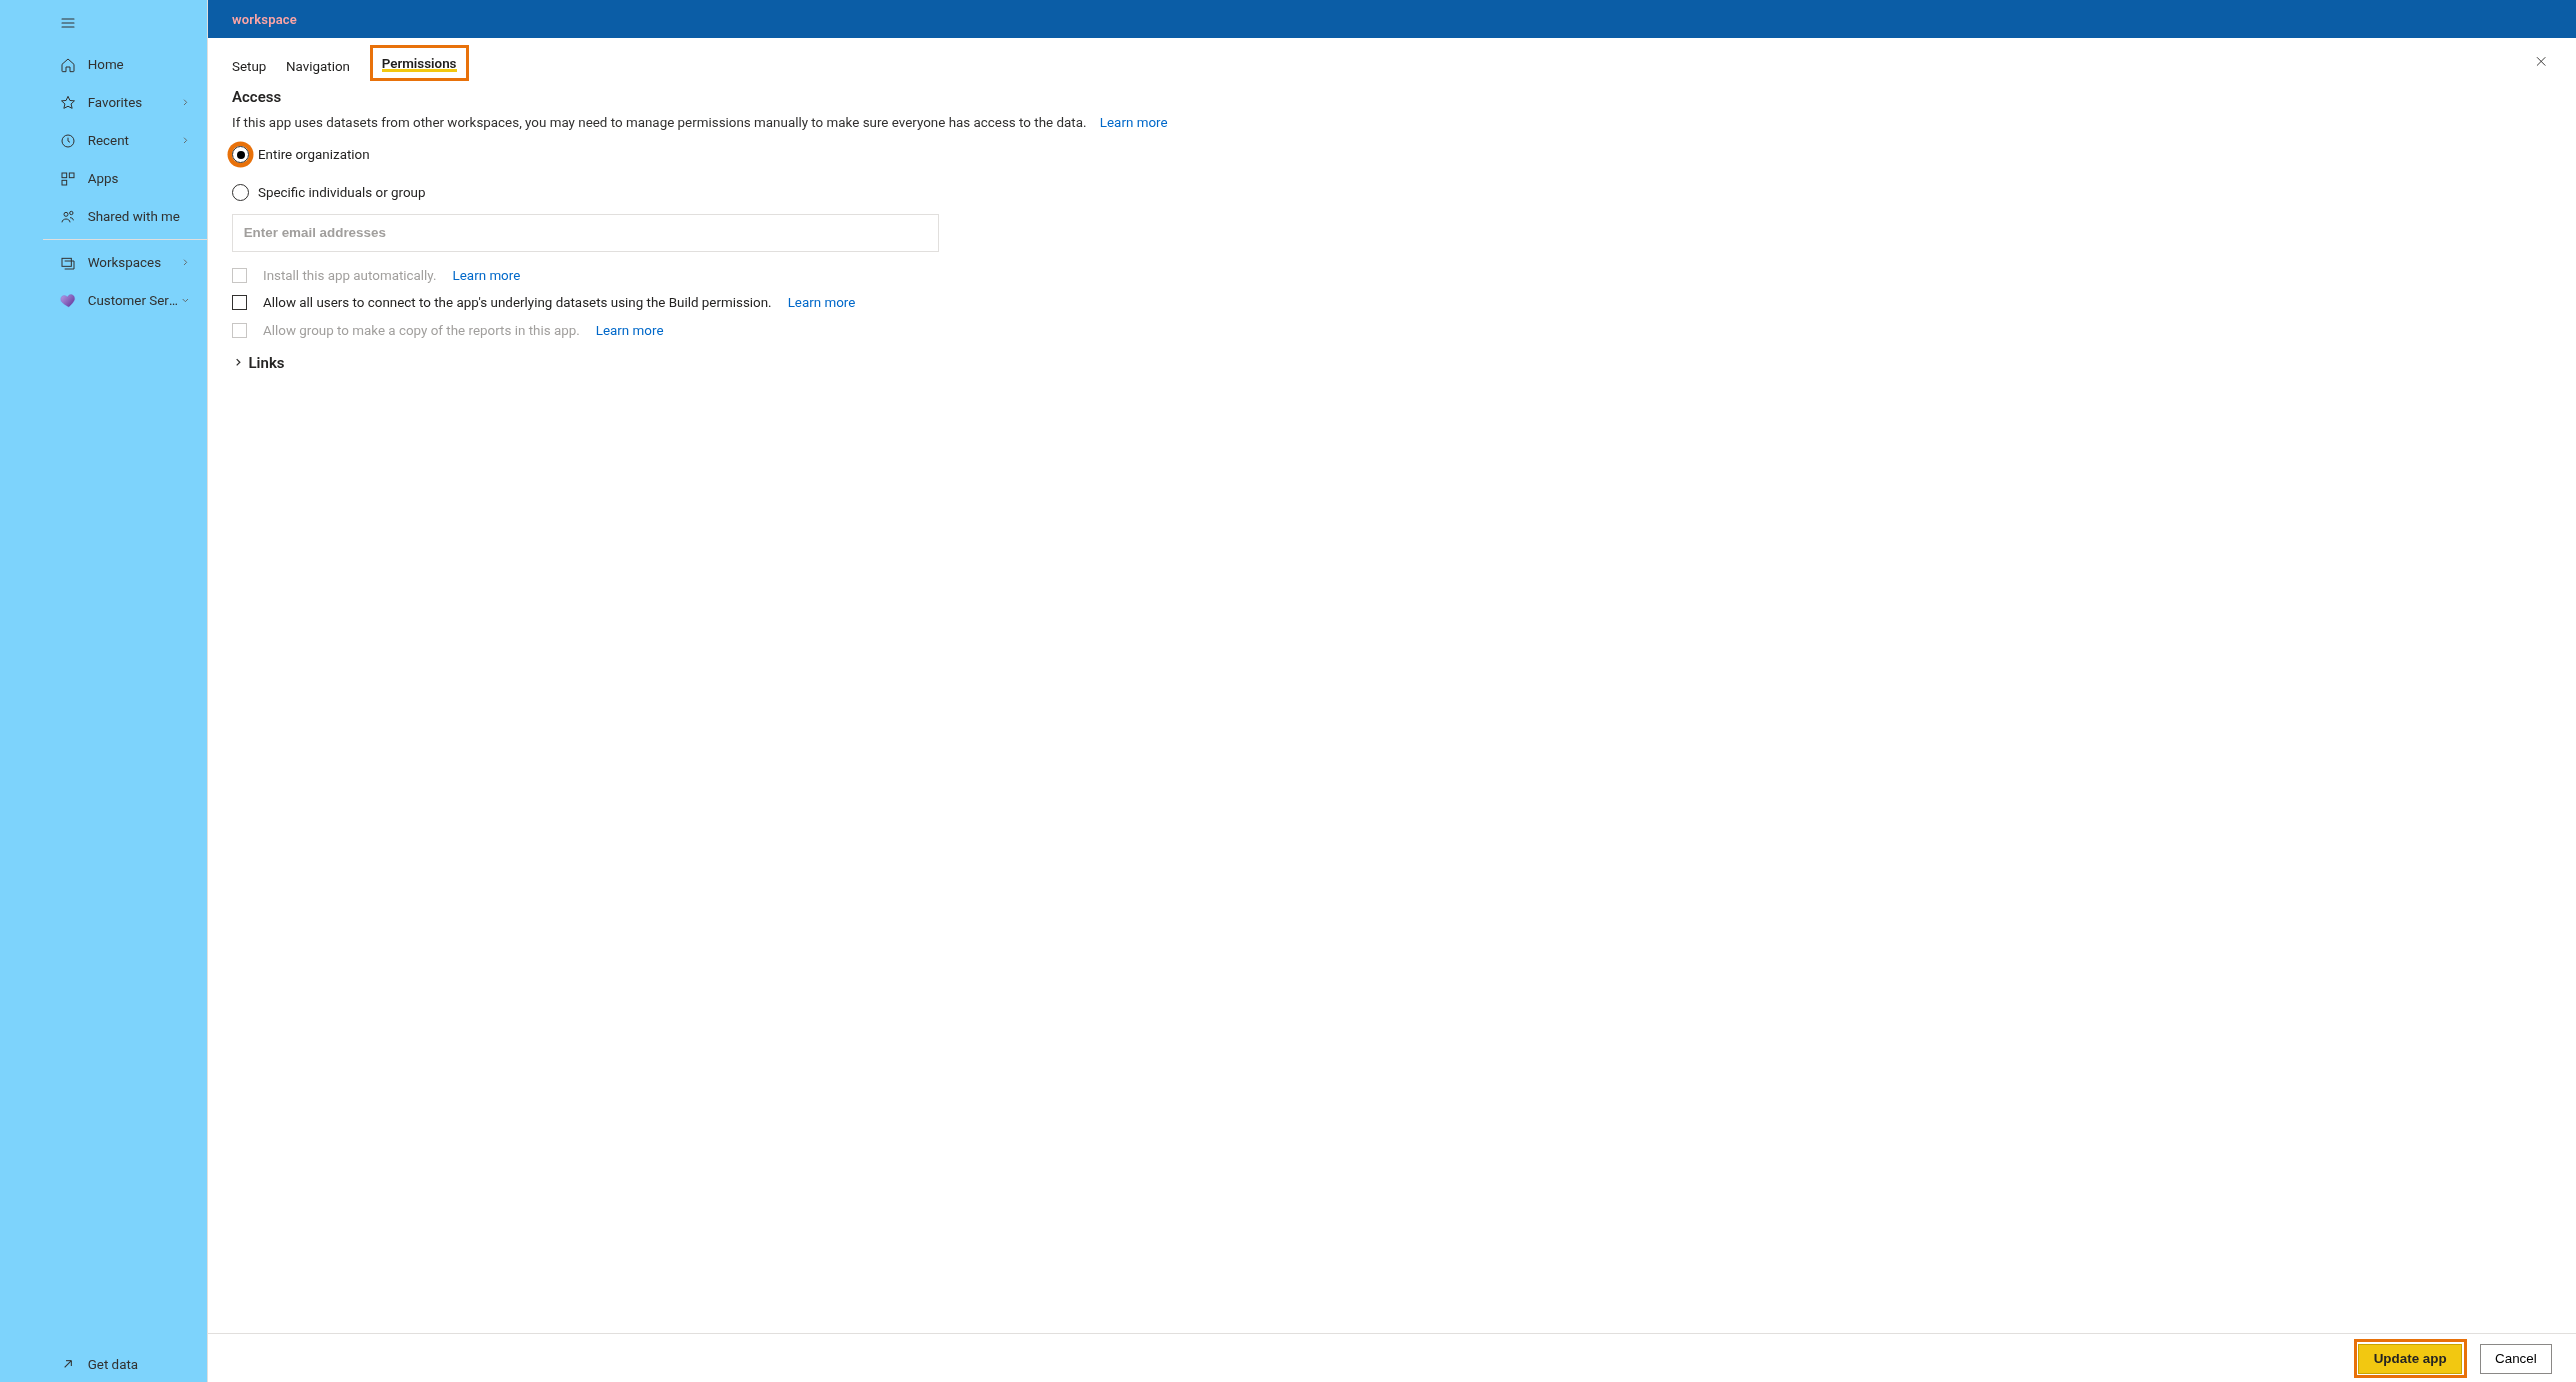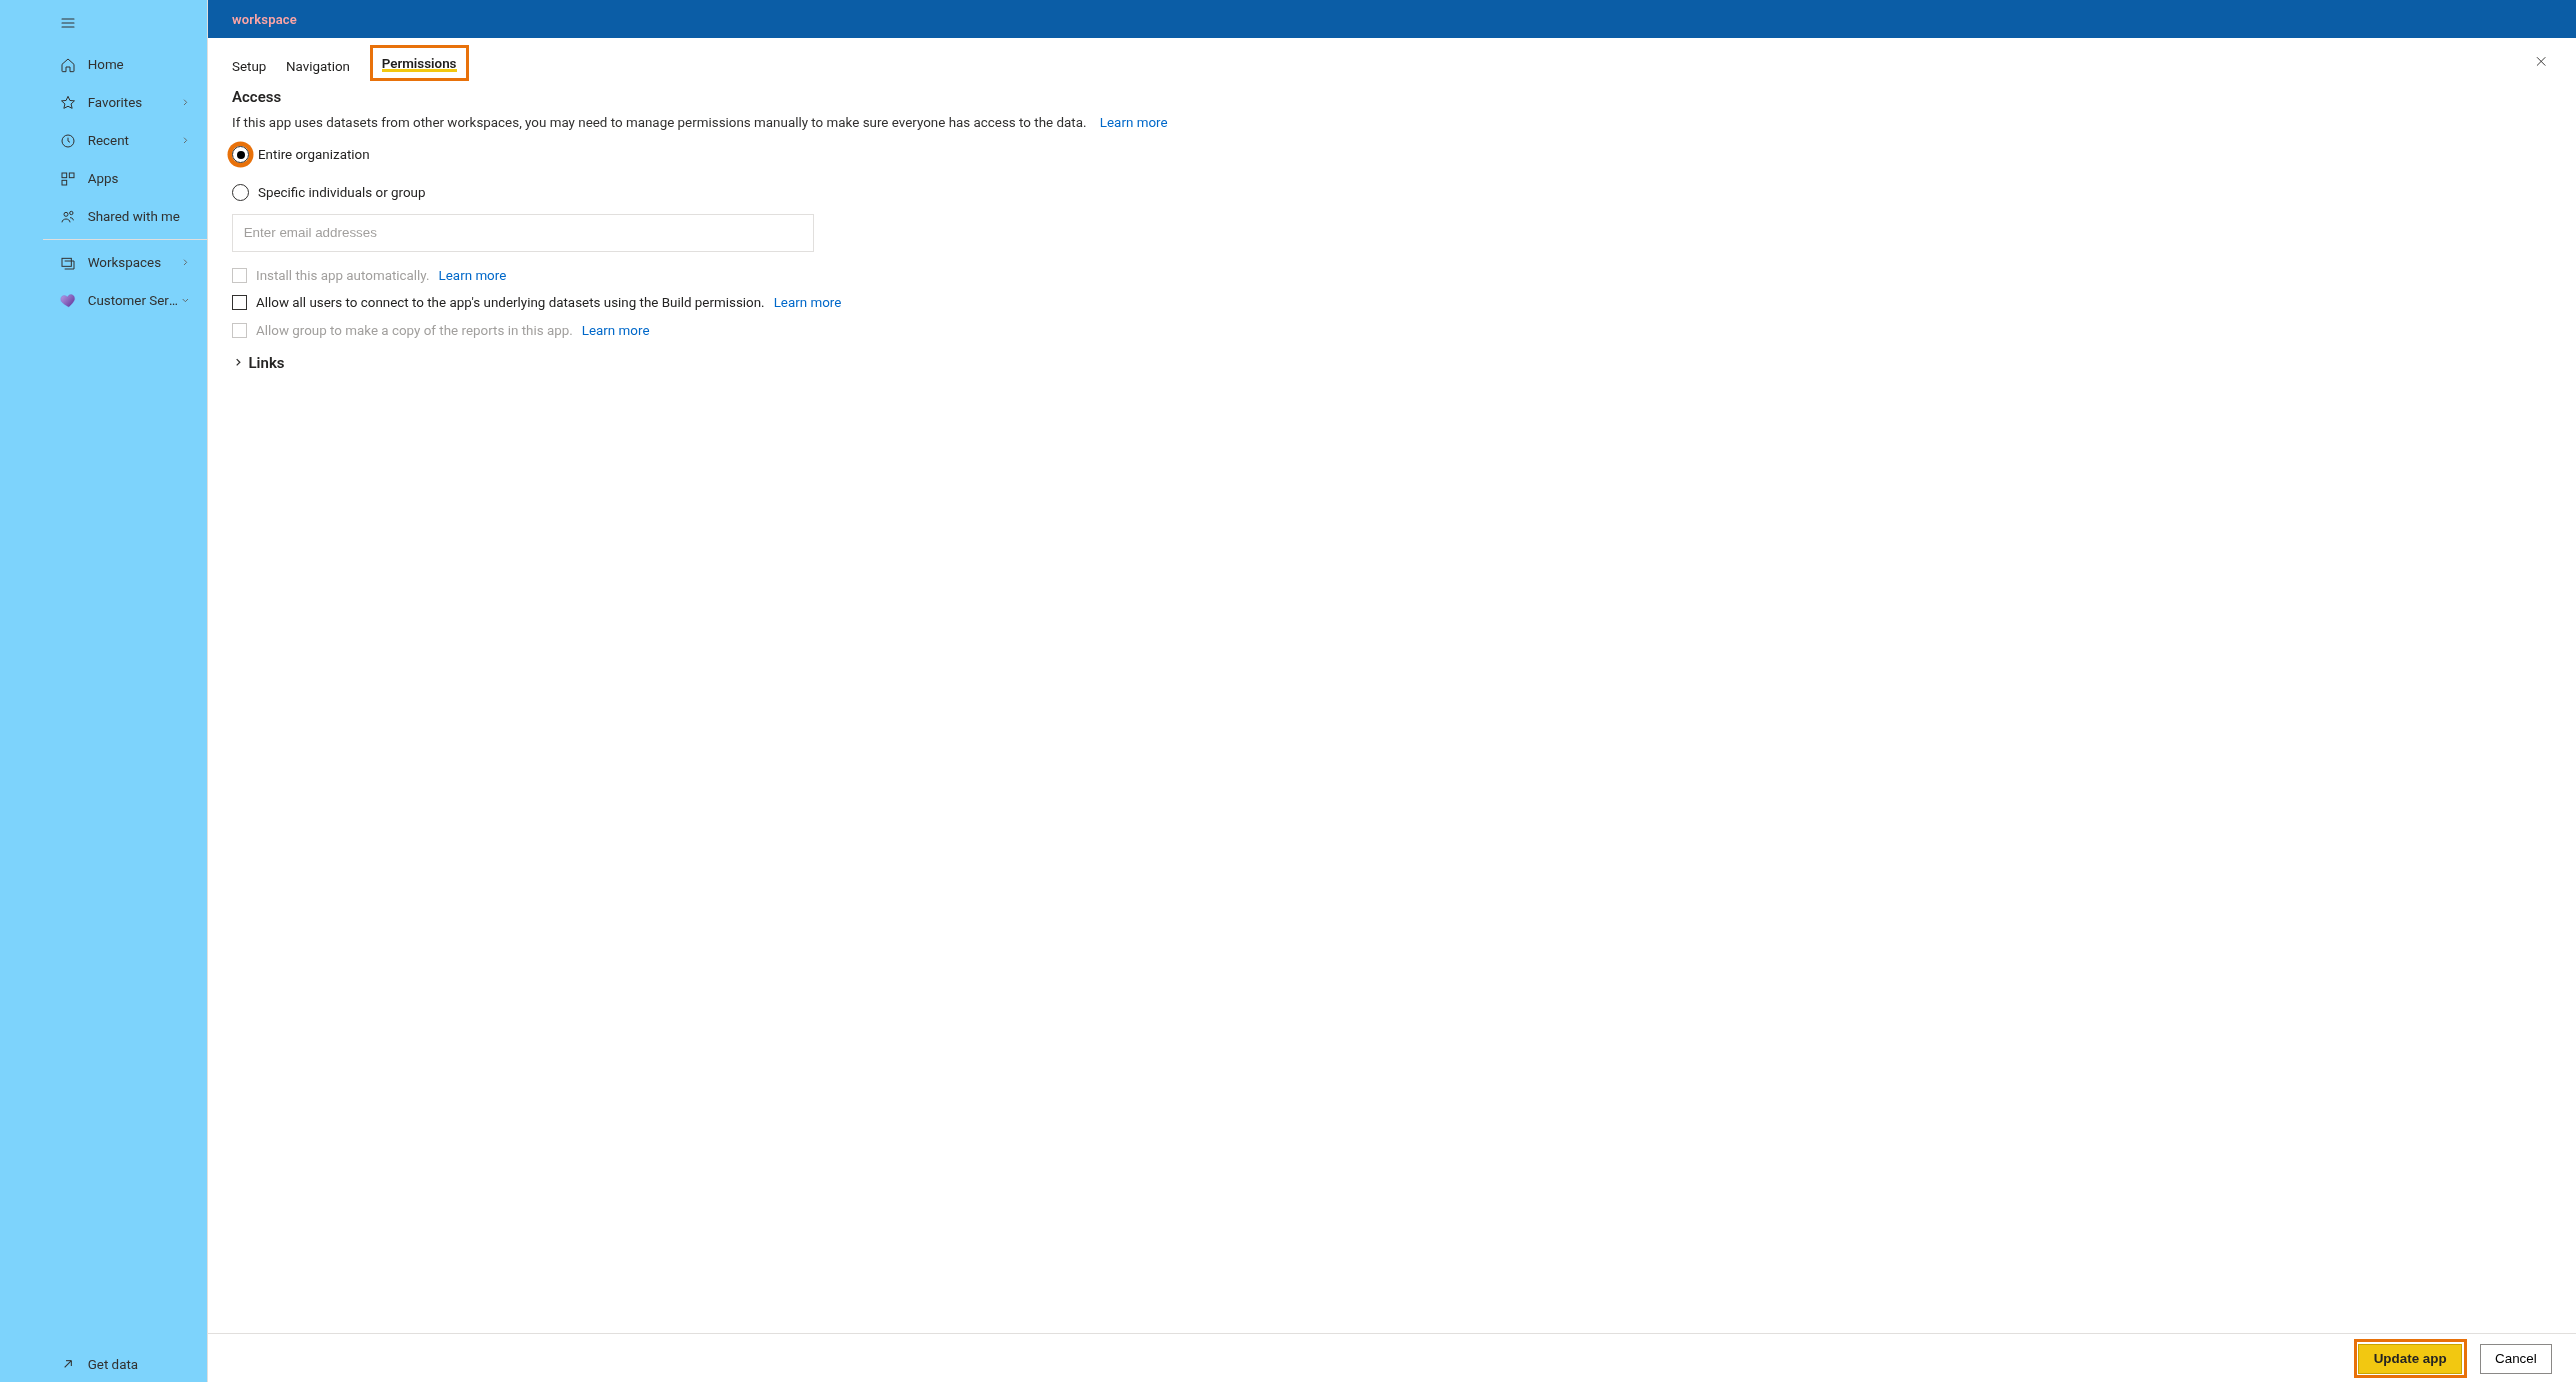--- a/index.html
+++ b/index.html
@@ -156,35 +156,36 @@
     .radio-inner {
       width: 8px; height: 8px; border-radius: 50%;
       background: #000;
       display:none;
     }
     .radio-outer.selected .radio-inner { display:block; }
     .radio-label { font-size: 13.4px; }
     .radio-group { margin-bottom: 5.4px; }
     .radio-group .radio-row:first-child { margin-bottom: 21px; }
     .email-input {
-      width: 582px; max-width: 90%;
+      width: 707px; max-width: 90%;
       height: 38px;
       border: 0.9px solid #e1dfdd;
       background: #fff;
       padding: 0 10.7px;
       font-size: 13.4px;
       color: #605e5c;
       outline: none;
       margin: 5.4px 0 16px 0;
+      font-weight: bold;
     }
     .email-input::placeholder { color: #a19f9d; }
     .check-row {
       display: flex; align-items: flex-end;
       margin-bottom: 12.5px;
-      gap: 9px;
+      gap: 16px;
     }
     .chk {
       width: 15px; height: 15px;
       border: 1.3px solid #323130;
       background: #fff; cursor: pointer;
       flex-shrink: 0;
     }
     .chk.disabled { border-color: #c8c6c4; cursor: not-allowed; }
     .check-label { font-size: 13.4px; }
     .check-label.muted { color: #a19f9d; }

